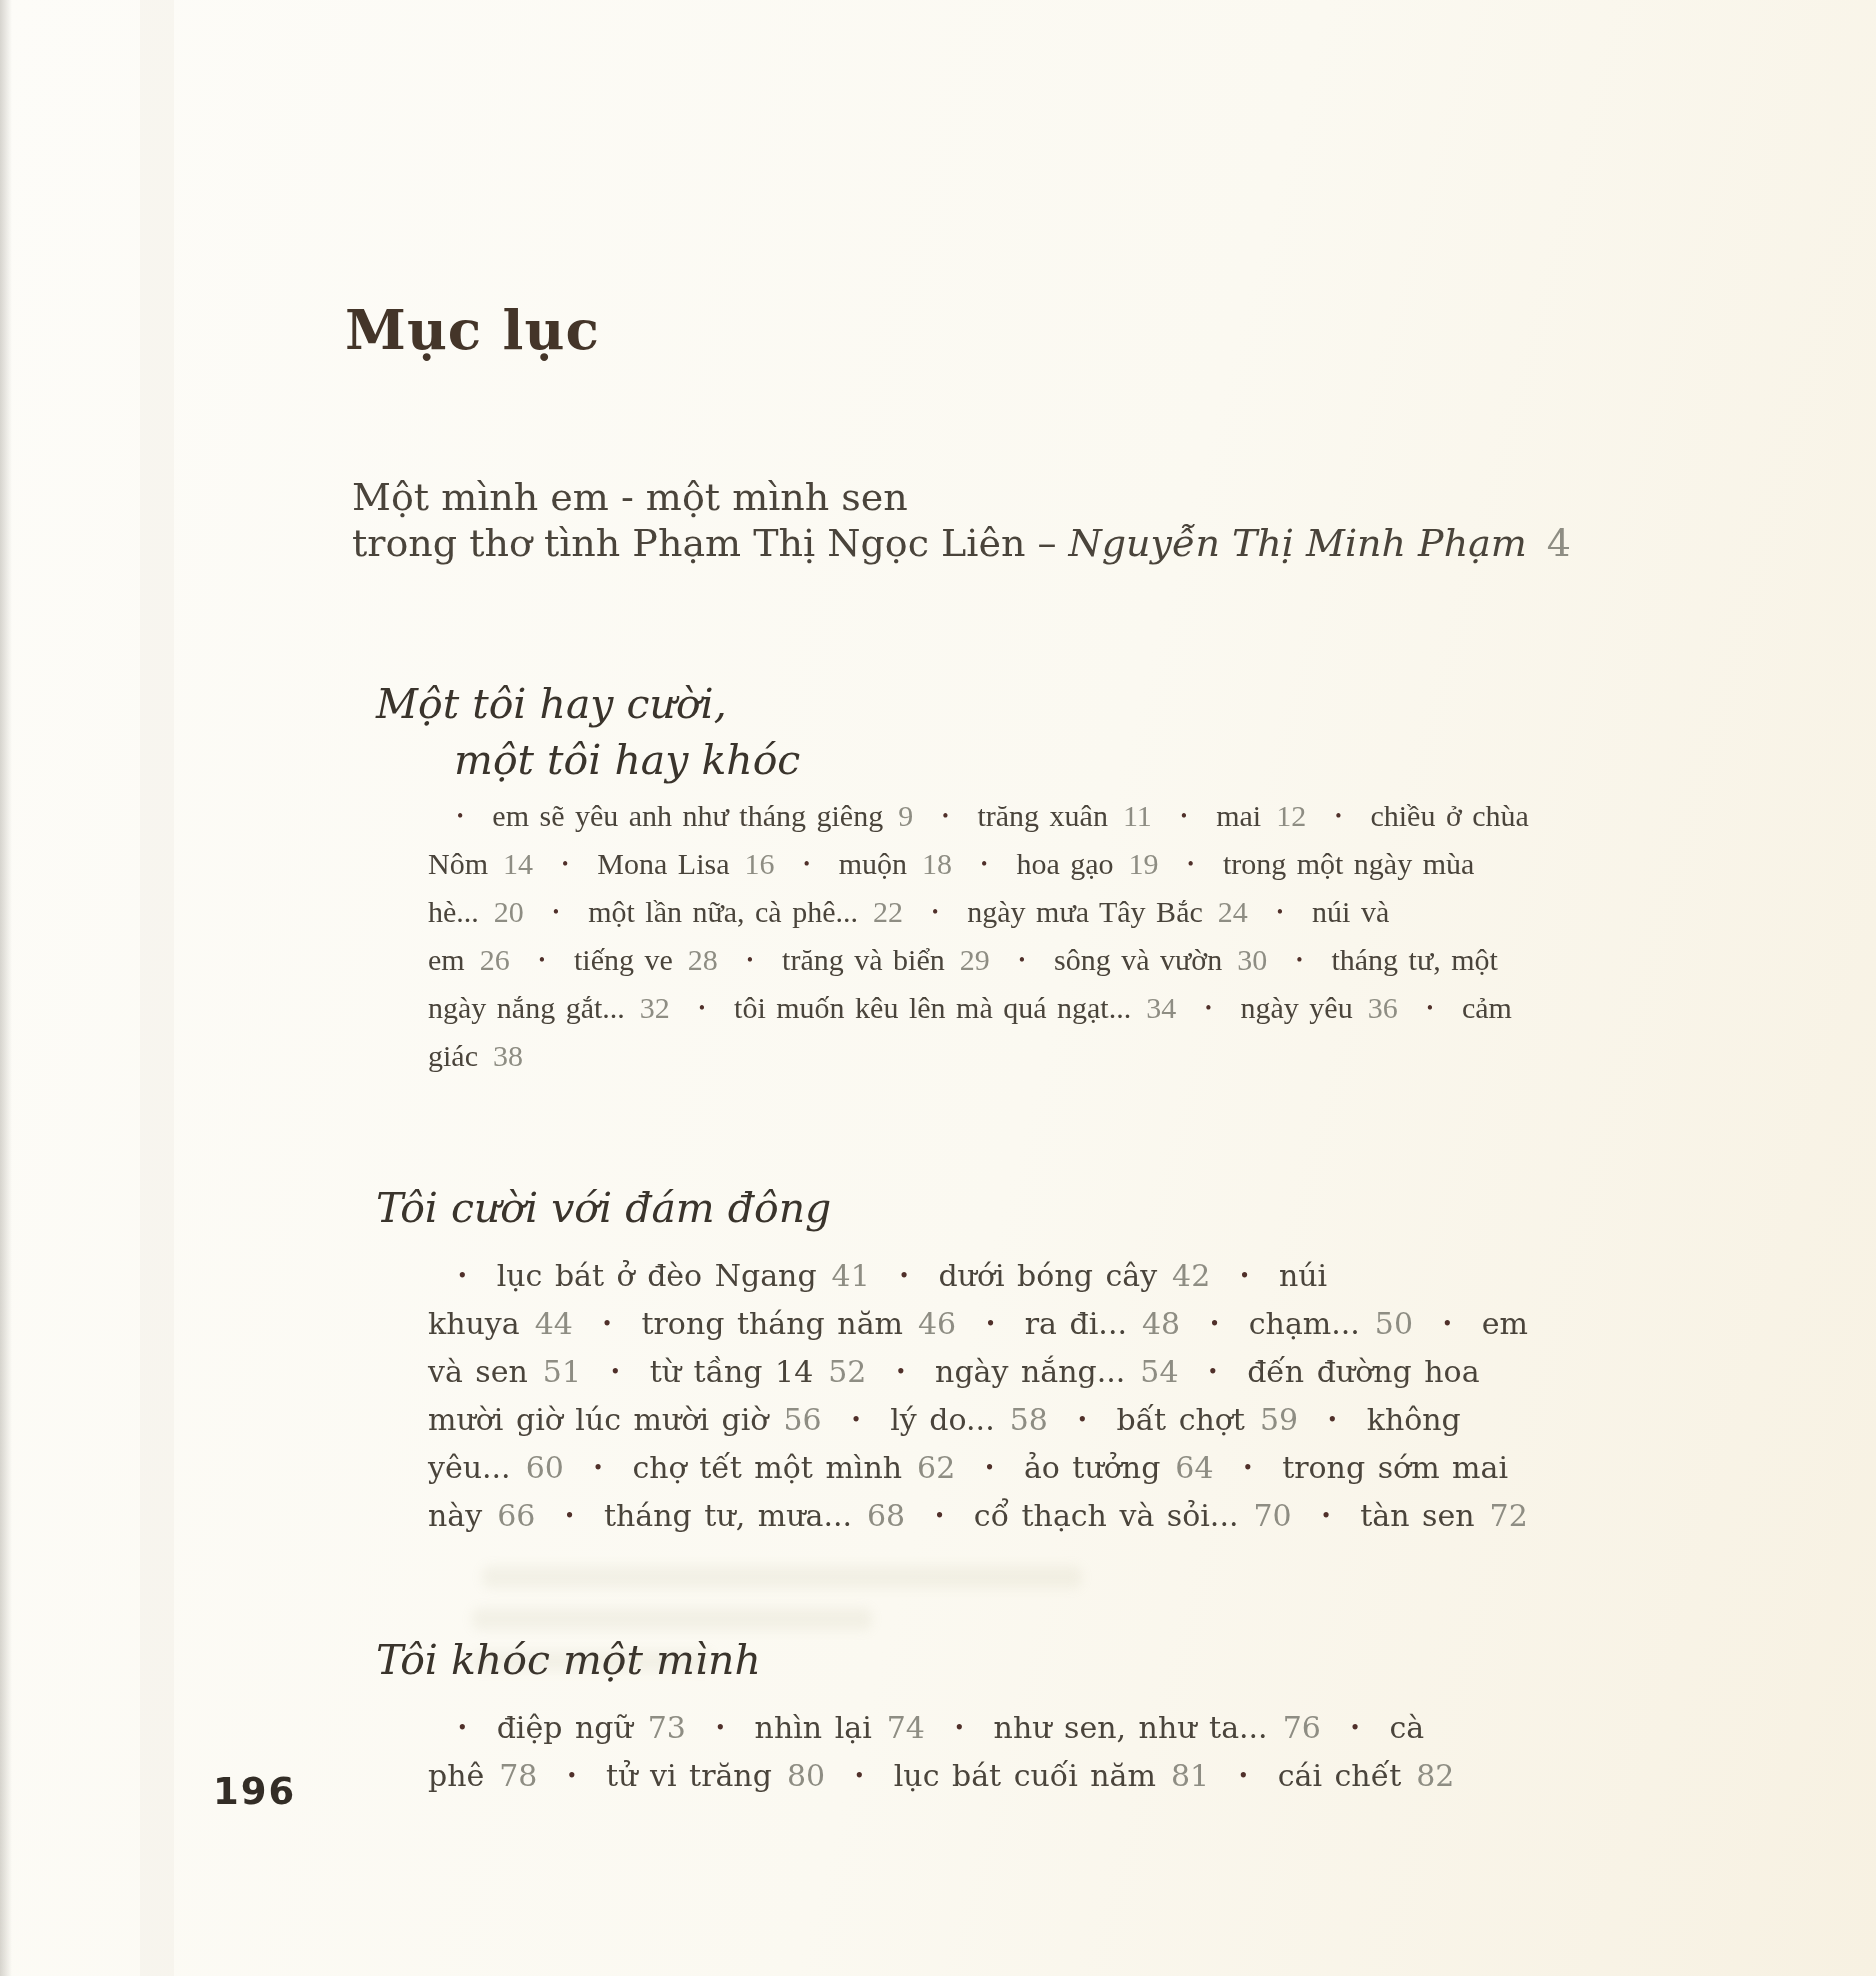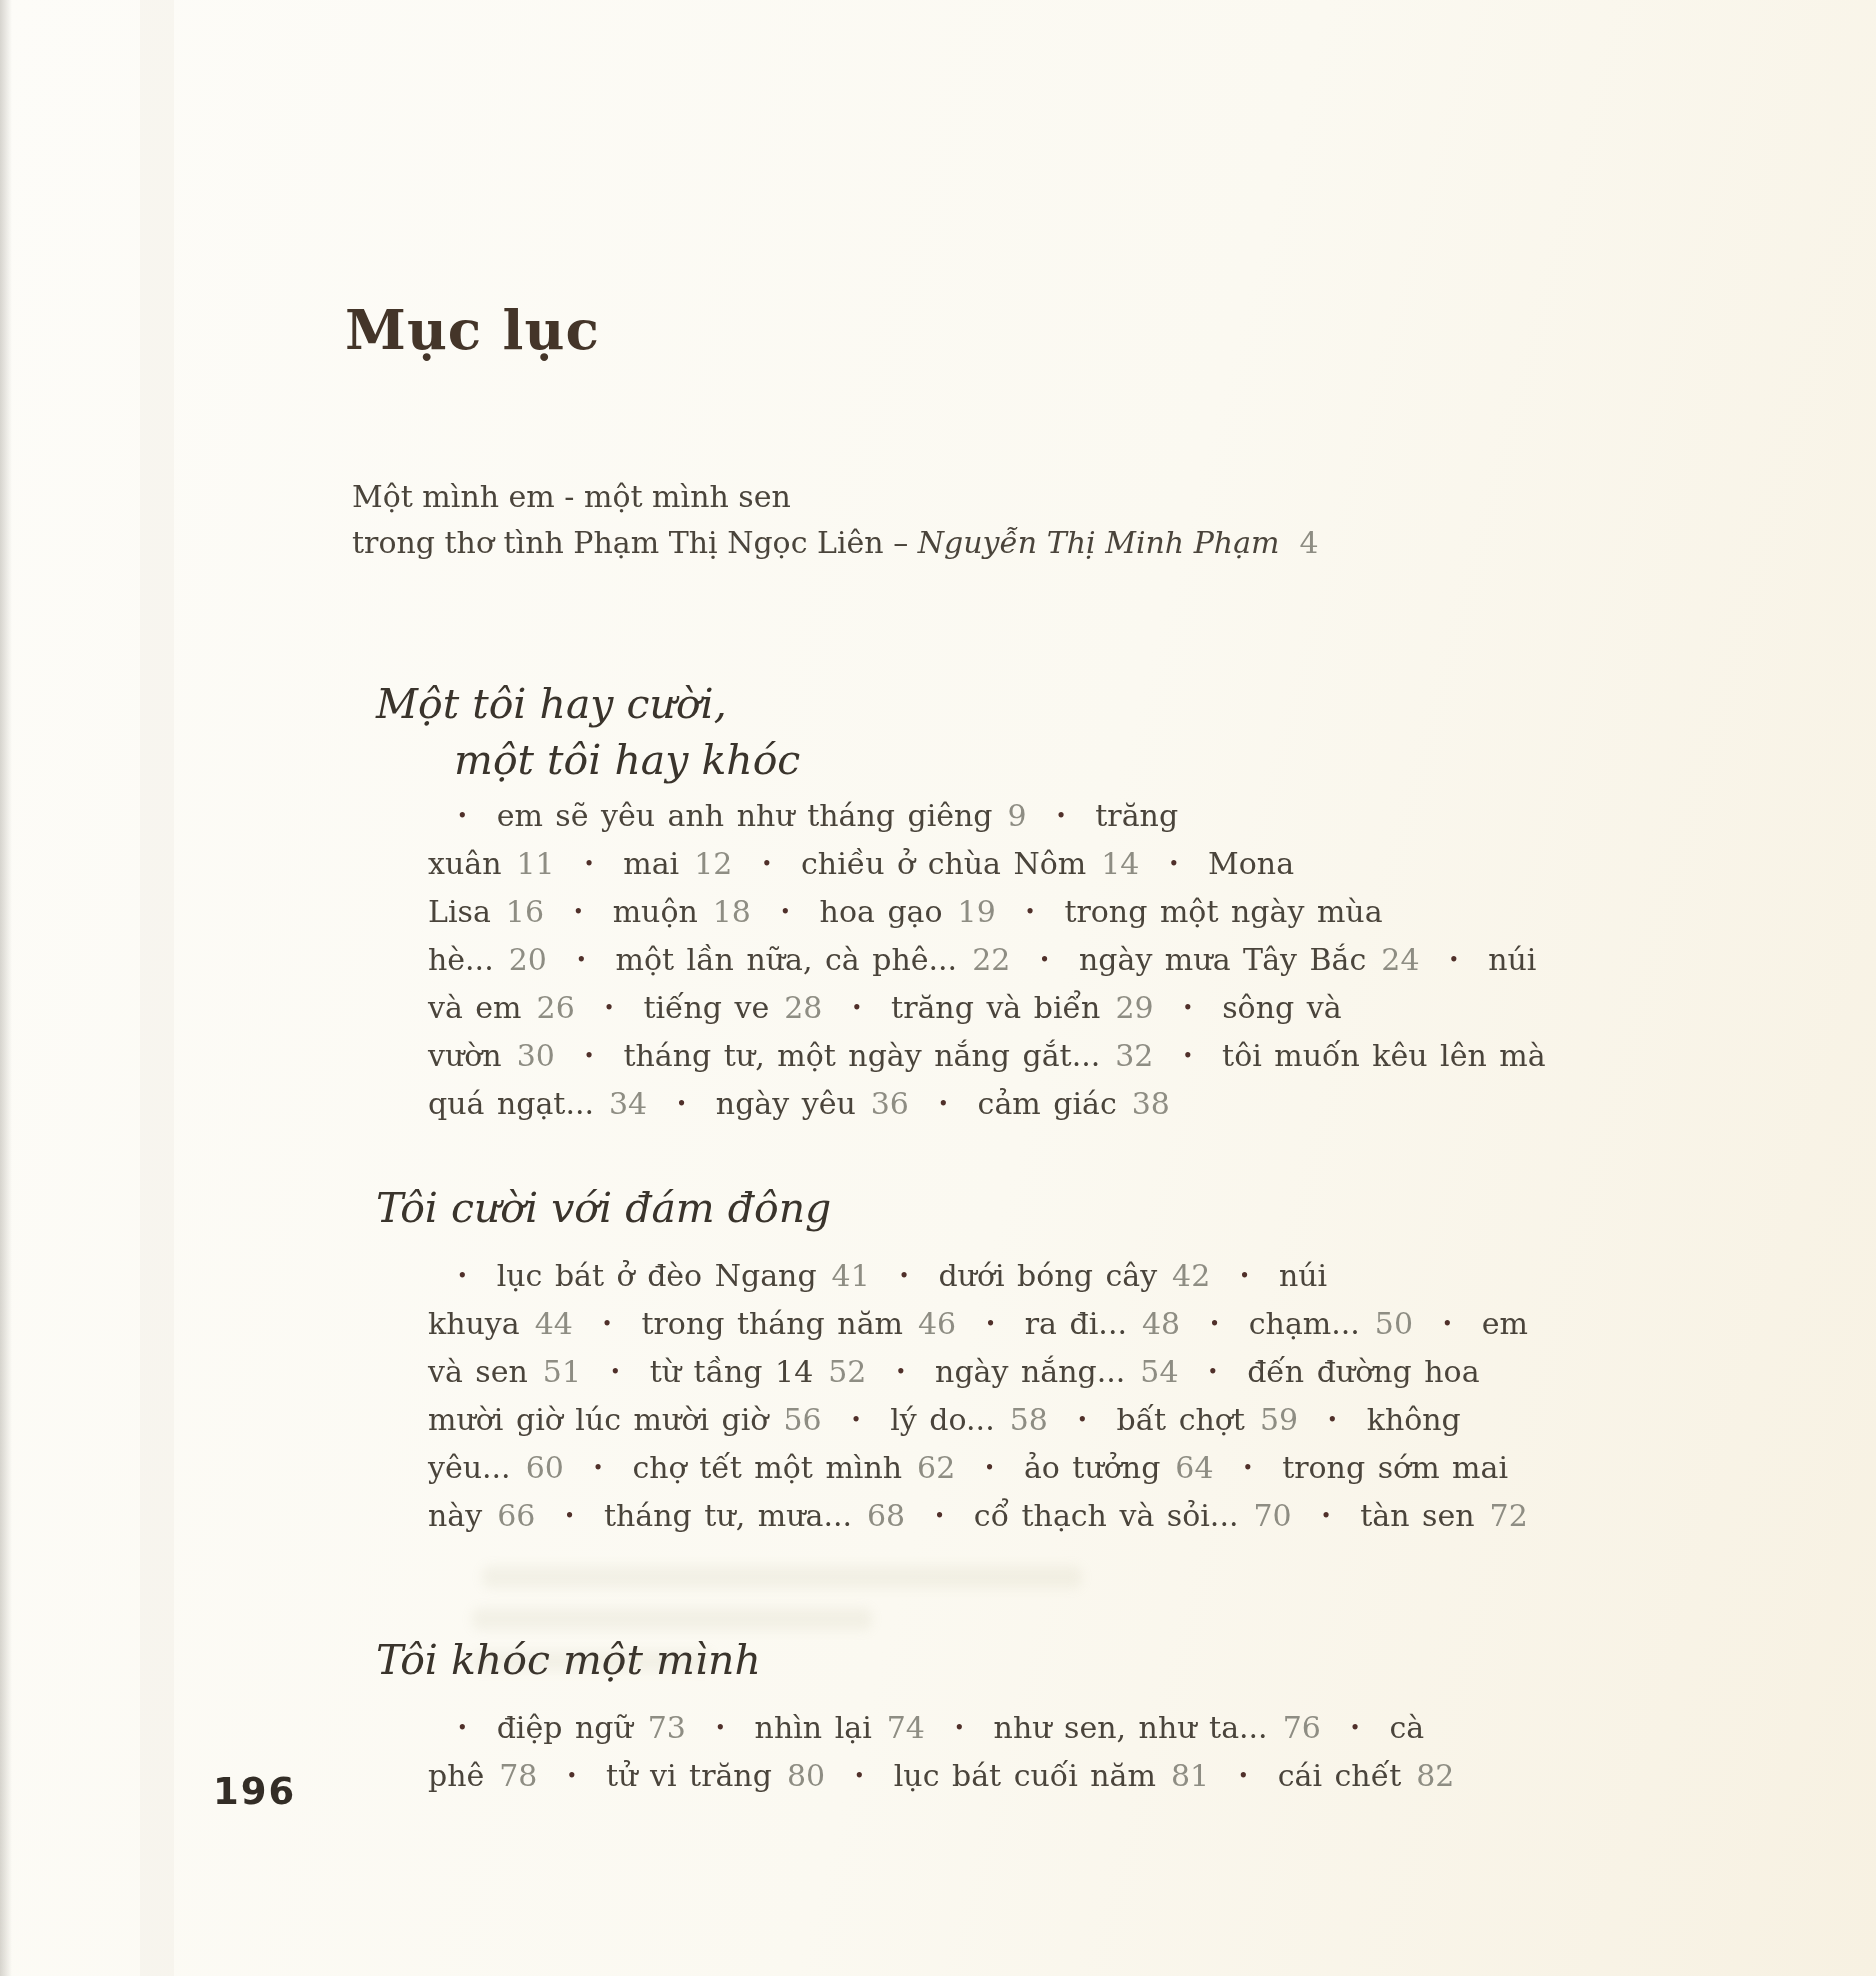--- a/index.html
+++ b/index.html
@@ -20,21 +20,21 @@
     background:rgba(205,198,180,0.10);
   }
   .book-title{
     position:absolute;left:345px;top:292px;
     font-size:55px;line-height:64px;letter-spacing:1px;
     color:var(--title_ink);
     margin-top:6px;
   }
   .intro{
     position:absolute;left:352px;top:474px;
-    font-size:30px;line-height:46px;color:var(--ink);
+    font-size:38px;line-height:46px;color:var(--ink);
   }
   .intro .line{display:block;}
   .author{font-style:italic;}
   .pn{color:var(--page_number_ink);}
   .intro .pn{margin-left:20px;}
   .section{position:absolute;left:352px;width:1216px;}
   .section.s1{top:676px;}
   .section.s2{top:1180px;}
   .section.s3{top:1632px;}
   .heading{
@@ -44,21 +44,21 @@
   .hline{display:block;margin-left:24px;}
   .hline:empty{display:none;}
   .hline.indent{margin-left:102px;}
   .entries{
     margin:16px 0 0 76px;
     width:1134px;
     font-size:30px;line-height:48px;
     word-spacing:3px;
     color:var(--ink);
   }
-  .s1 .entries{margin-top:4px;}
+  .s1 .entries{margin-top:4px;font-family:Liberation Serif, serif;}
   .bullet{
     color:var(--bullet_ink);
     font-size:0.6em;
     vertical-align:0.22em;
     margin:0 29px 0 29px;
   }
   .etitle{color:var(--ink);}
   .epage{color:var(--page_number_ink);margin-left:15px;}
   .footer-pagenum{
     position:absolute;left:213px;top:1770px;

